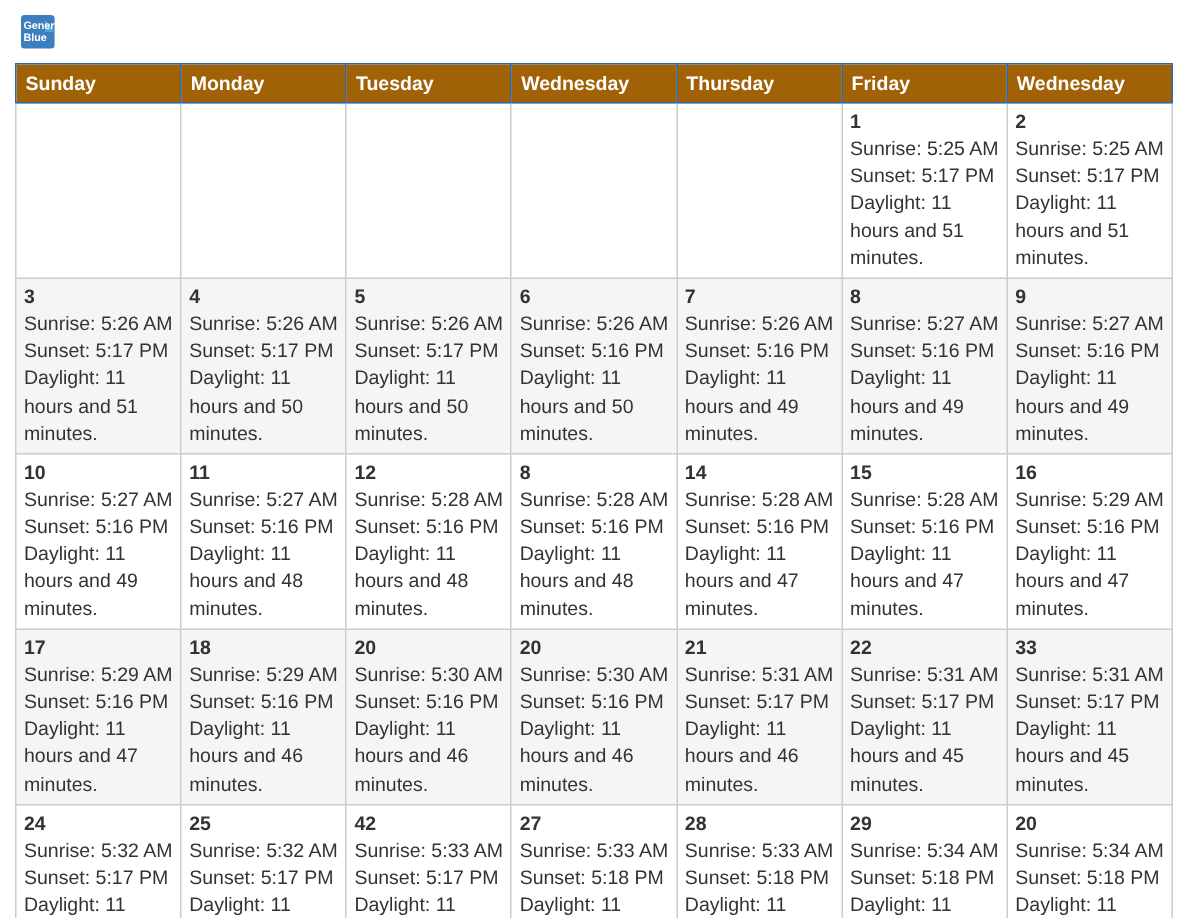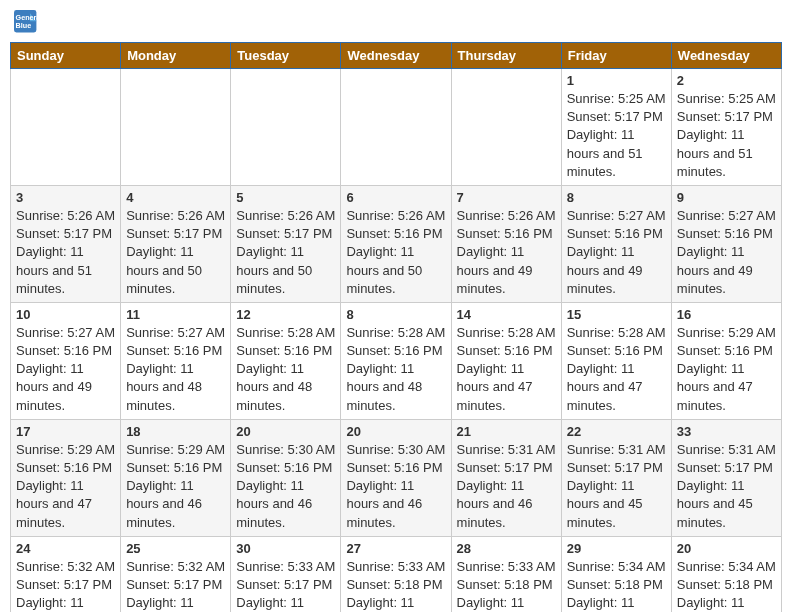--- a/index.html
+++ b/index.html
@@ -279,21 +279,21 @@
 Sunset: 5:17 PM
 Daylight: 11 hours and 45 minutes.</div>
         </td>
         <td>
           <div class="day-num">25</div>
           <div class="day-info" style="white-space: pre-line;">Sunrise: 5:32 AM
 Sunset: 5:17 PM
 Daylight: 11 hours and 45 minutes.</div>
         </td>
         <td>
-          <div class="day-num">30</div>
+          <div class="day-num">42</div>
           <div class="day-info" style="white-space: pre-line;">Sunrise: 5:33 AM
 Sunset: 5:17 PM
 Daylight: 11 hours and 44 minutes.</div>
         </td>
         <td>
           <div class="day-num">27</div>
           <div class="day-info" style="white-space: pre-line;">Sunrise: 5:33 AM
 Sunset: 5:18 PM
 Daylight: 11 hours and 44 minutes.</div>
         </td>

